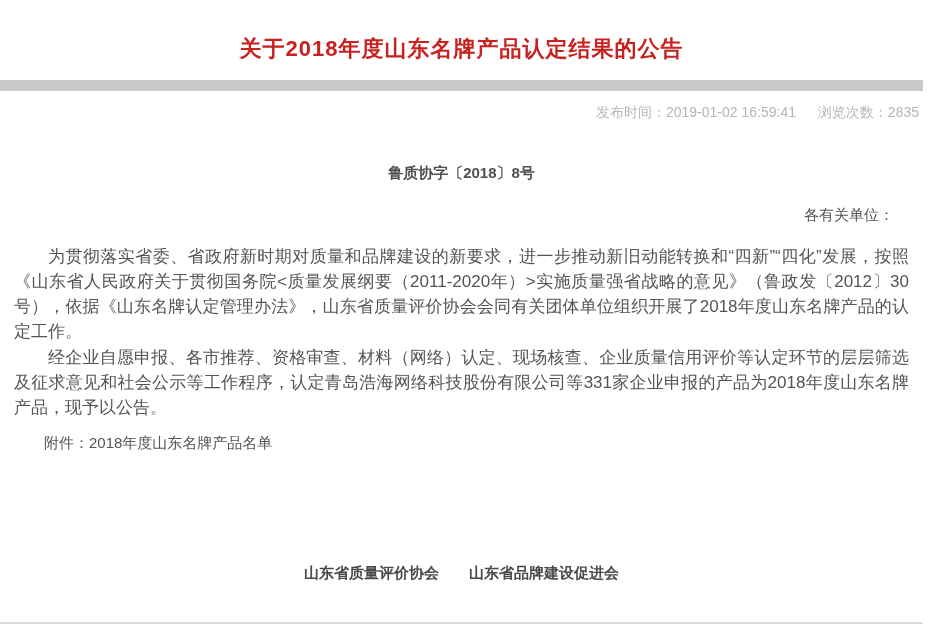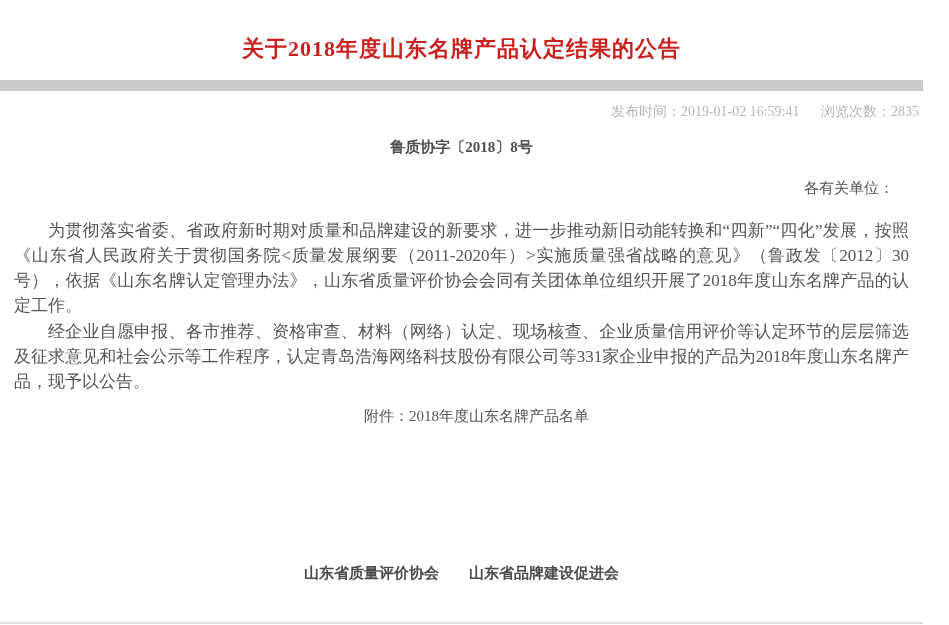--- a/index.html
+++ b/index.html
@@ -6,21 +6,21 @@
     margin: 0;
     padding: 0;
     background: #ffffff;
   }
   .page {
     position: relative;
     width: 923px;
     height: 625px;
     background: #ffffff;
     overflow: hidden;
-    font-family: Liberation Serif, serif;
+    font-family: Liberation Sans, sans-serif;
   }
   .article-title {
     margin: 0;
     padding-top: 36px;
     text-align: center;
     font-size: 22px;
     line-height: 26px;
     font-weight: bold;
     color: #c9211f;
     letter-spacing: 1px;
@@ -35,21 +35,21 @@
     padding-right: 4px;
     text-align: right;
     font-size: 14px;
     line-height: 16px;
     color: #b5b5b5;
   }
   .article-meta .meta-item + .meta-item {
     margin-left: 18px;
   }
   .doc-number {
-    margin-top: 18px;
+    margin-top: 44px;
     text-align: center;
     font-size: 15px;
     line-height: 18px;
     font-weight: bold;
     color: #4f4f4f;
   }
   .salutation {
     margin-top: 20px;
     padding: 0 29px;
     font-size: 15px;
@@ -68,21 +68,20 @@
   }
   .body-paragraph.p1 { margin-top: 17px; }
   .body-paragraph.p2 { margin-top: 1px; }
   .attachment-line {
     margin-top: 10px;
     padding: 0 14px;
     font-size: 15px;
     line-height: 25px;
     color: #545454;
     text-indent: 2em;
-    text-align: center;
   }
   .signature-row {
     position: absolute;
     top: 563px;
     left: 0;
     right: 0;
     display: flex;
     justify-content: center;
     gap: 30px;
     font-size: 15px;

